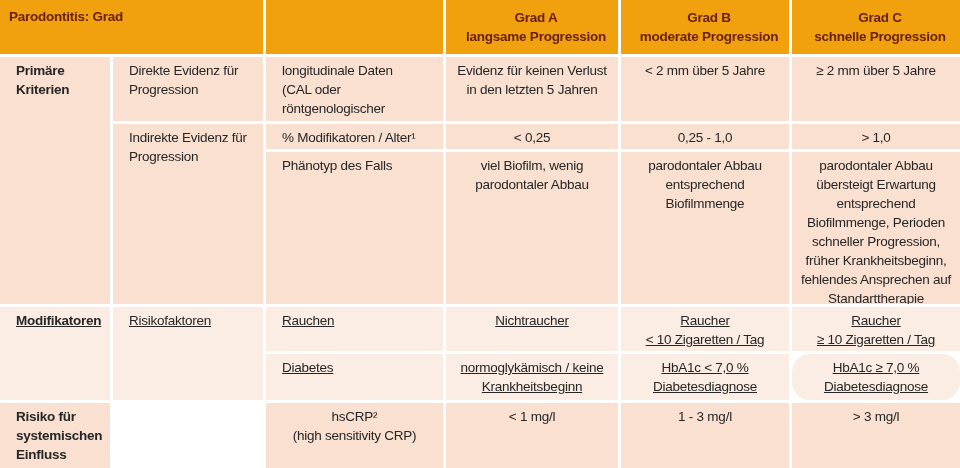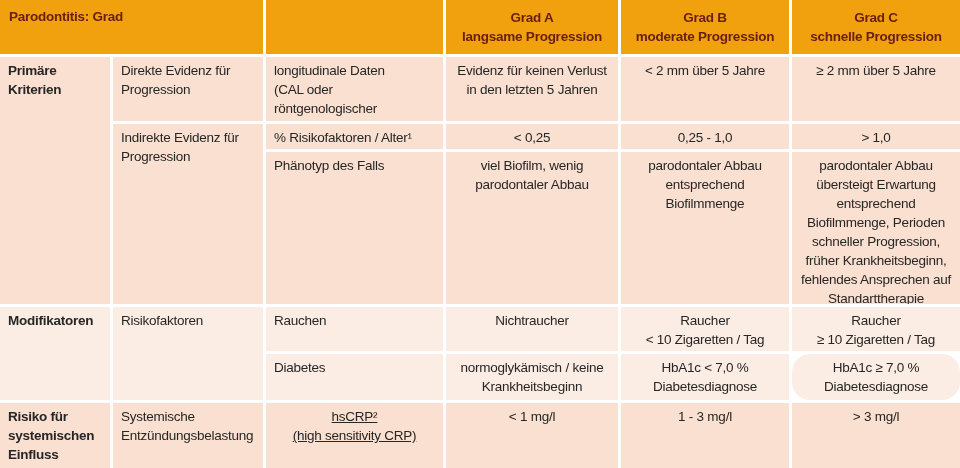--- a/index.html
+++ b/index.html
@@ -25,25 +25,25 @@
     grid-template-rows: 54px 64px 25px 152px 44px 46px 65px;
     gap: 3px;
     background: var(--gap);
   }
   .cell {
     background: var(--band_dark);
     color: var(--body_text);
     font-size: 13.5px;
     line-height: 19px;
     letter-spacing: -0.25px;
-    padding: 4px 8px 4px 8px;
+    padding: 4px 8px 4px 16px;
     white-space: pre-line;
     overflow: hidden;
   }
-  .light { background: var(--band_light); }
+  .light { background: var(--band_light); text-decoration: underline; }
   .center { text-align: center; padding-left: 2px; padding-right: 2px; }
   .bold { font-weight: bold; }
   .hdr {
     background: var(--header_bg);
     color: var(--header_text);
     font-weight: bold;
   }
   .hdr-title { padding: 7px 9px; }
   .hdr-grade {
     display: flex;
@@ -75,21 +75,21 @@
 (CAL oder röntgenologischer
 Modifikatoren)</div>
   <div class="cell center" style="grid-row:2; grid-column:4;">Evidenz für keinen Verlust
 in den letzten 5 Jahren</div>
   <div class="cell center" style="grid-row:2; grid-column:5;">&lt; 2 mm über 5 Jahre</div>
   <div class="cell center" style="grid-row:2; grid-column:6;">≥ 2 mm über 5 Jahre</div>
 
   <div class="cell" style="grid-row:3/5; grid-column:2;">Indirekte Evidenz für
 Progression</div>
 
-  <div class="cell" style="grid-row:3; grid-column:3;">% Risikofaktoren / Alter¹</div>
+  <div class="cell" style="grid-row:3; grid-column:3;">% Modifikatoren / Alter¹</div>
   <div class="cell center" style="grid-row:3; grid-column:4;">&lt; 0,25</div>
   <div class="cell center" style="grid-row:3; grid-column:5;">0,25 - 1,0</div>
   <div class="cell center" style="grid-row:3; grid-column:6;">&gt; 1,0</div>
 
   <div class="cell" style="grid-row:4; grid-column:3;">Phänotyp des Falls</div>
   <div class="cell center" style="grid-row:4; grid-column:4;">viel Biofilm, wenig
 parodontaler Abbau</div>
   <div class="cell center" style="grid-row:4; grid-column:5;">parodontaler Abbau
 entsprechend
 Biofilmmenge</div>
@@ -116,21 +116,19 @@
   <div class="cell light center" style="grid-row:6; grid-column:4;">normoglykämisch / keine
 Krankheitsbeginn</div>
   <div class="cell light center" style="grid-row:6; grid-column:5;">HbA1c &lt; 7,0 %
 Diabetesdiagnose</div>
   <div class="cell light center" style="grid-row:6; grid-column:6;border-radius:18px;">HbA1c ≥ 7,0 %
 Diabetesdiagnose</div>
 
   <div class="cell bold" style="grid-row:7; grid-column:1;">Risiko für
 systemischen
 Einfluss</div>
-  <div class="cell" style="grid-row:7; grid-column:2;">Systemische
-Entzündungsbelastung</div>
-  <div class="cell center" style="grid-row:7; grid-column:3;text-decoration:underline;">hsCRP²
+  <div class="cell center" style="grid-row:7; grid-column:3;">hsCRP²
 (high sensitivity CRP)</div>
   <div class="cell center" style="grid-row:7; grid-column:4;text-align:center;">&lt; 1 mg/l</div>
   <div class="cell center" style="grid-row:7; grid-column:5;">1 - 3 mg/l</div>
   <div class="cell center" style="grid-row:7; grid-column:6;">&gt; 3 mg/l</div>
 
 </div>
 
 </body></html>

